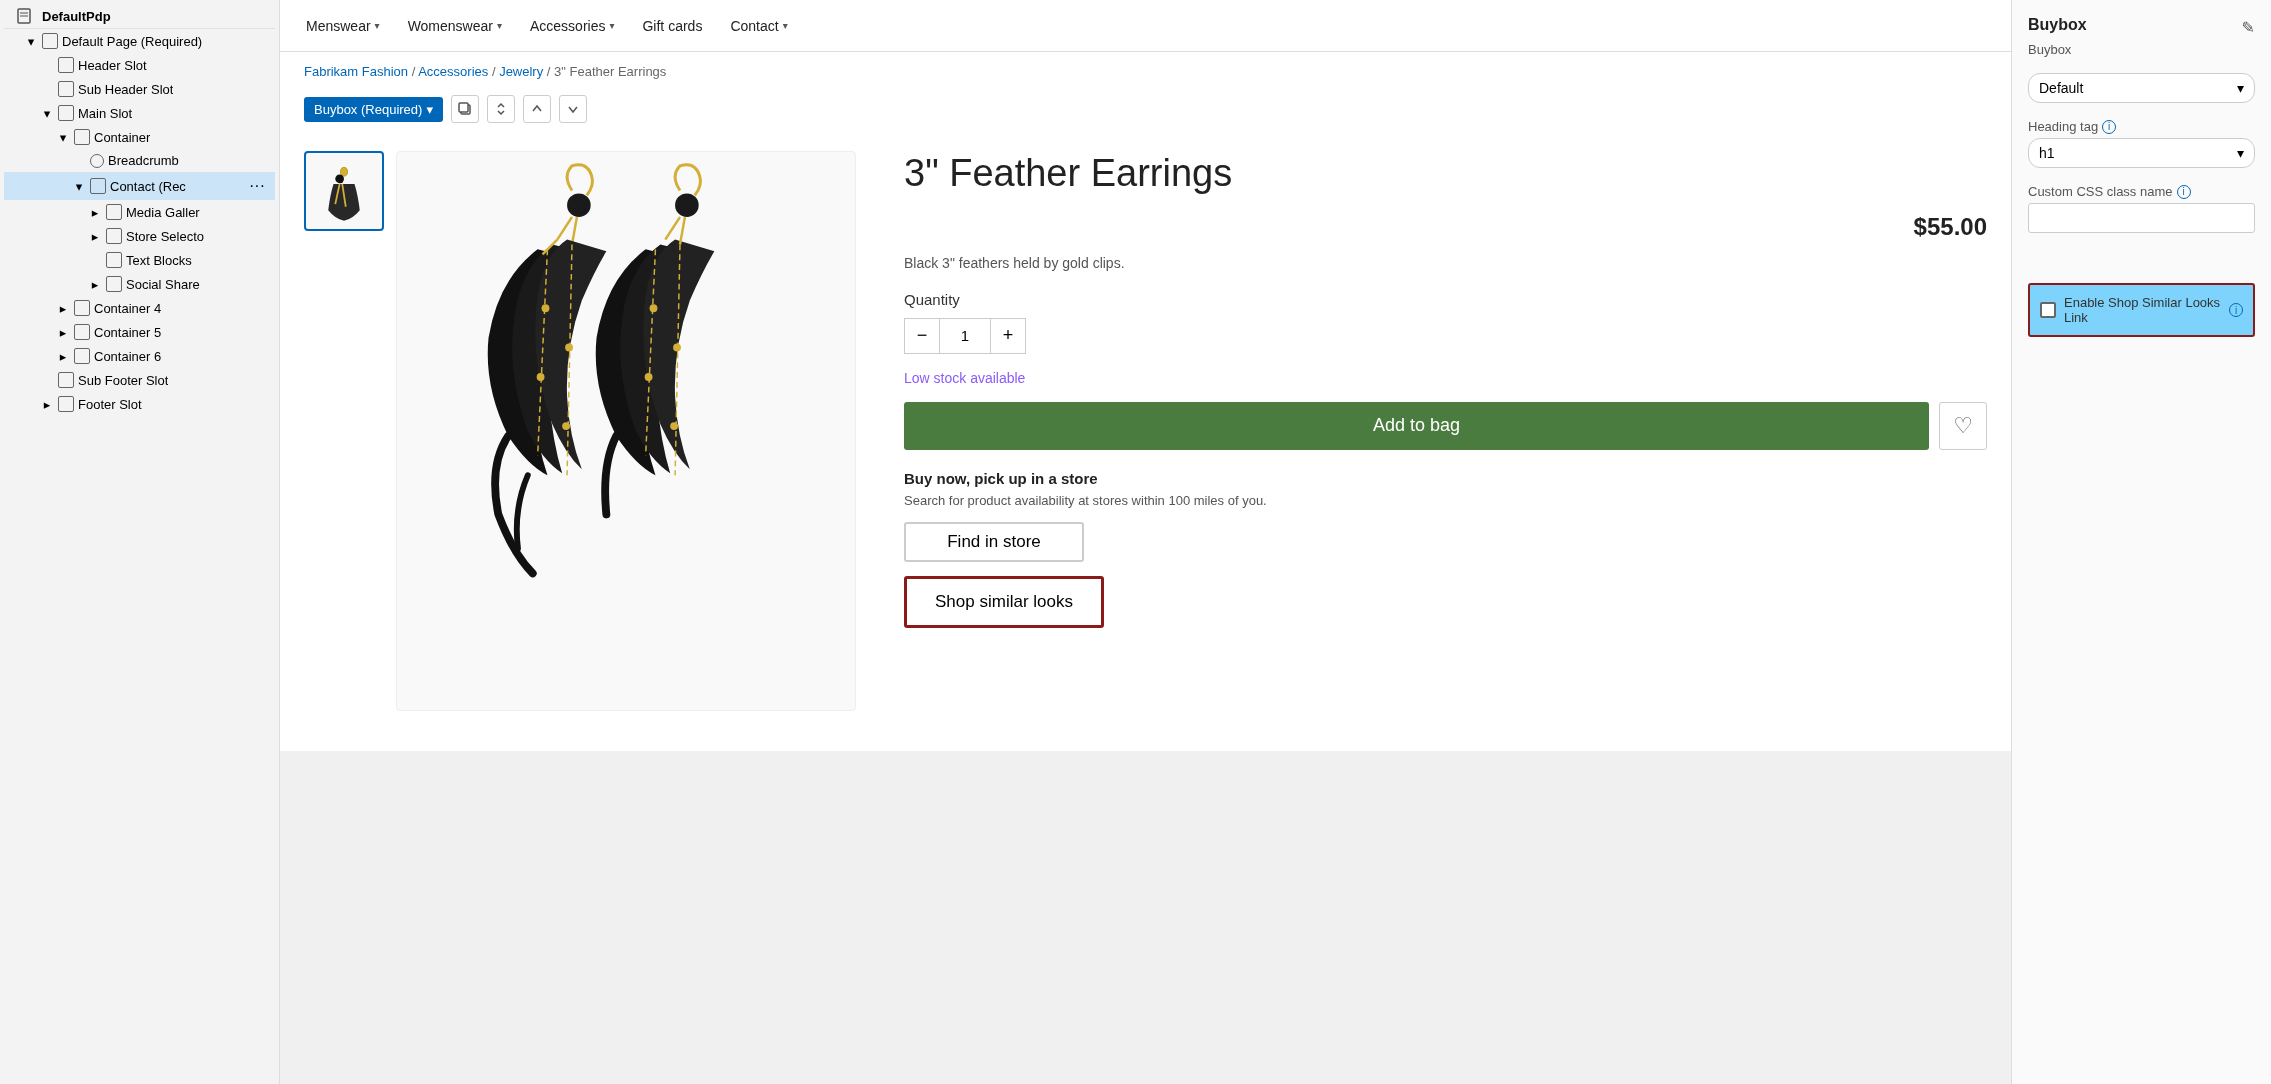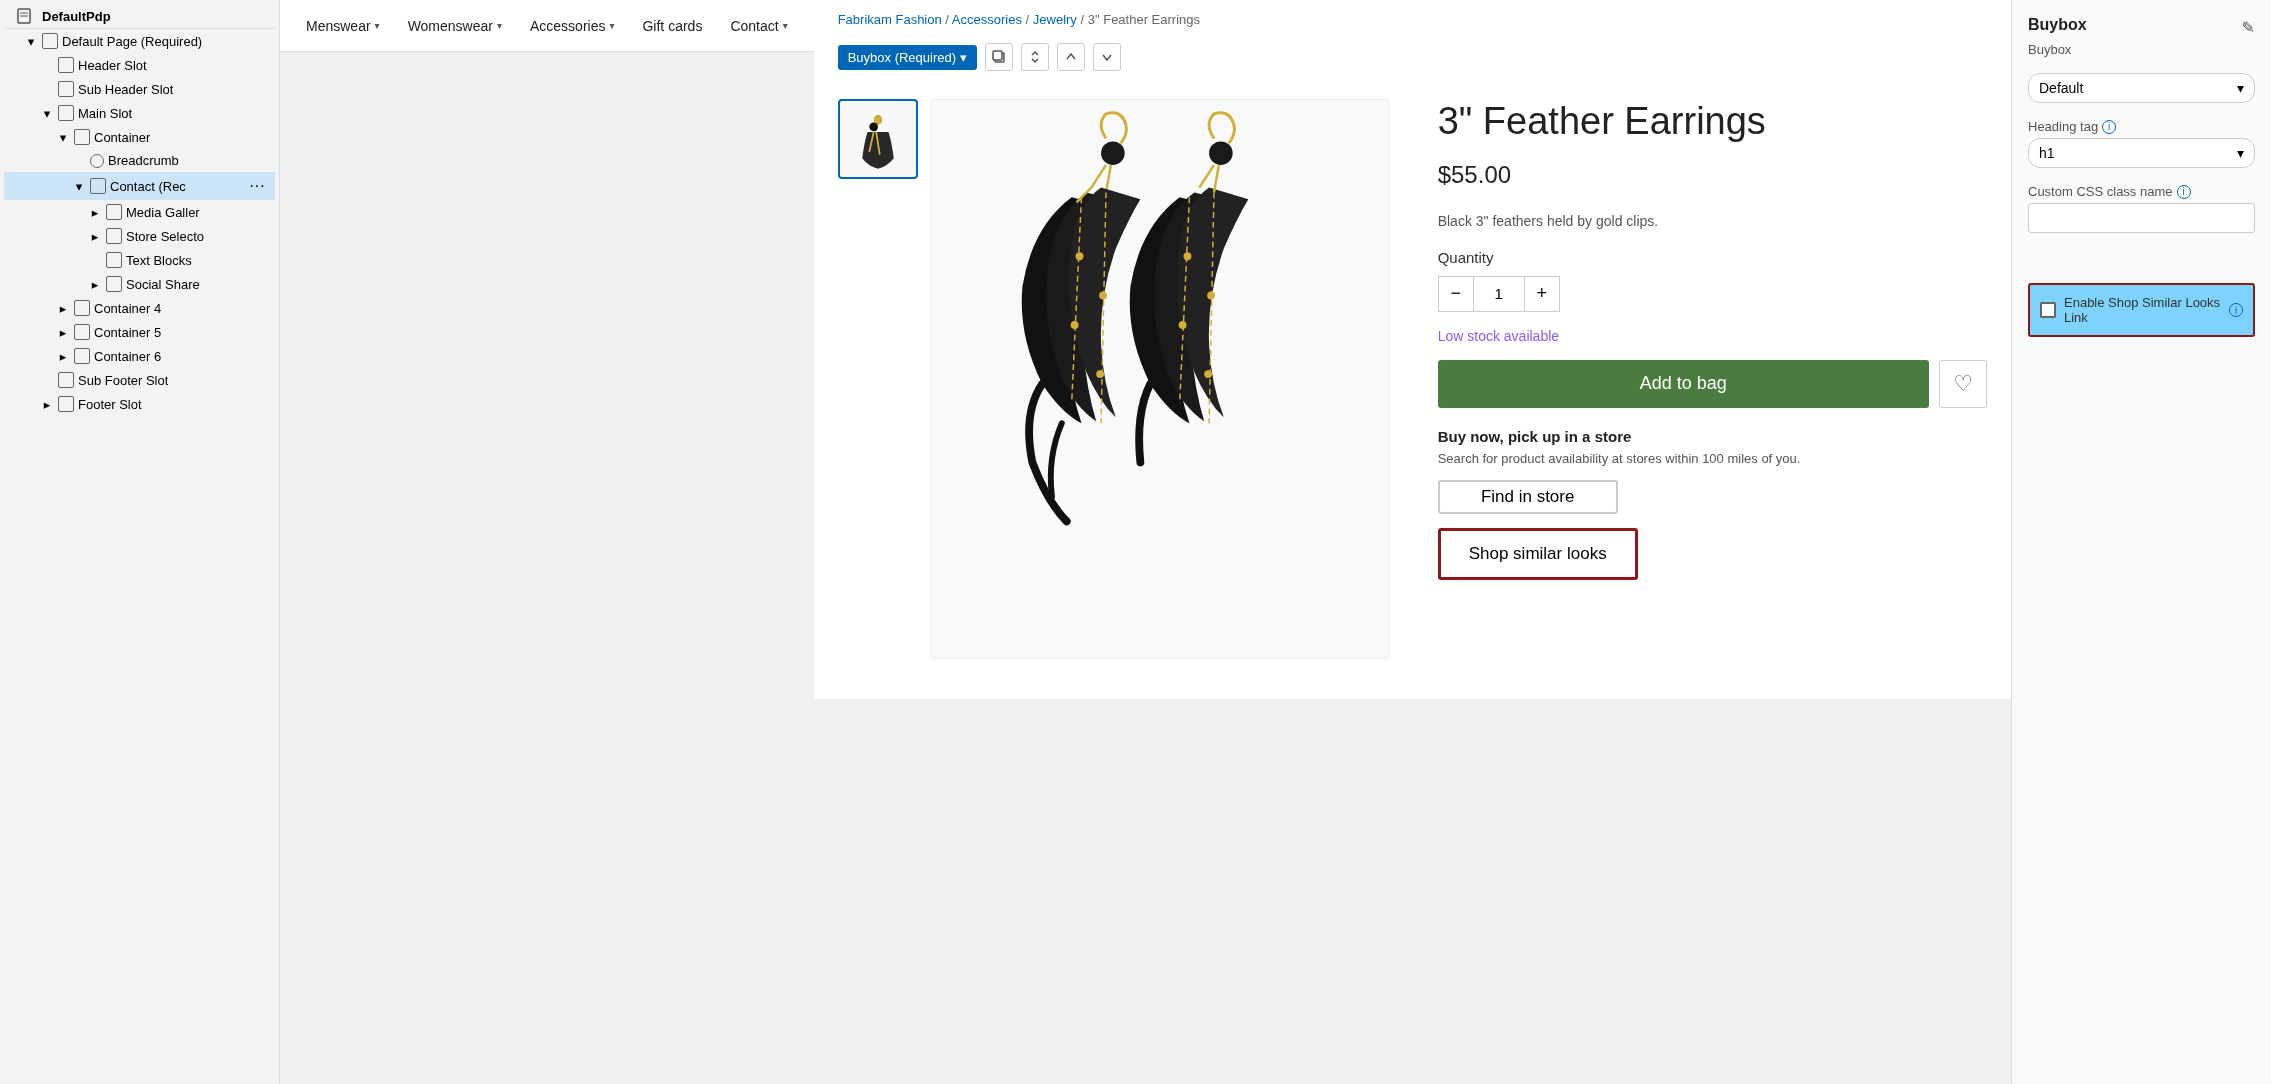--- a/index.html
+++ b/index.html
@@ -43,21 +43,21 @@
     .icon-square { width: 16px; height: 16px; border: 1.5px solid #666; border-radius: 2px; display: inline-flex; align-items: center; justify-content: center; flex-shrink: 0; margin: 0 4px; }
     .icon-circle { width: 14px; height: 14px; border: 1.5px solid #666; border-radius: 50%; display: inline-flex; align-items: center; justify-content: center; flex-shrink: 0; margin: 0 4px; }
     .icon-doc { width: 16px; height: 16px; display: inline-flex; align-items: center; justify-content: center; flex-shrink: 0; margin: 0 4px; }
     .item-label { font-size: 13px; overflow: hidden; text-overflow: ellipsis; }
     .ellipsis-btn { margin-left: auto; width: 20px; height: 20px; display: flex; align-items: center; justify-content: center; border-radius: 3px; cursor: pointer; font-size: 16px; line-height: 1; }
 
     
     .main-area {
       flex: 1;
       display: flex;
-      flex-direction: row;
+      flex-direction: column;
       overflow: hidden;
       background: #f0f0f0;
     }
 
     
     .top-nav {
       background: #fff;
       border-bottom: 1px solid #ddd;
       padding: 0 24px;
       height: 52px;
@@ -168,23 +168,24 @@
     }
     .product-title {
       font-size: 38px;
       font-weight: 400;
       color: #222;
       line-height: 1.2;
       margin-bottom: 16px;
     }
     .product-price {
       font-size: 24px;
-      font-weight: 400;
+      font-weight: 700;
       color: #222;
-      margin-bottom: 24px;
+      margin-bottom: 14px;
+      text-align: right;
     }
     .product-desc {
       font-size: 14px;
       color: #555;
       margin-bottom: 20px;
     }
     .quantity-label {
       font-size: 15px;
       color: #333;
       margin-bottom: 10px;
@@ -246,21 +247,21 @@
       font-weight: 600;
       color: #222;
       margin-bottom: 6px;
     }
     .pickup-desc {
       font-size: 13px;
       color: #555;
       margin-bottom: 14px;
     }
     .find-store-btn {
-      width: 180px; height: 34px;
+      width: 180px; height: 40px;
       border: 2px solid #ccc;
       background: #fff;
       font-size: 17px;
       cursor: pointer;
       border-radius: 3px;
       margin-bottom: 14px;
       display: flex; align-items: center; justify-content: center;
     }
     .shop-similar-btn {
       width: 200px; height: 52px;

